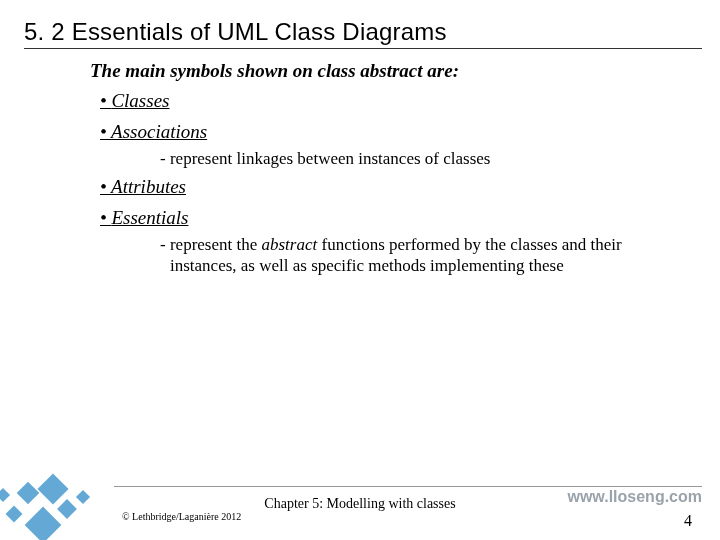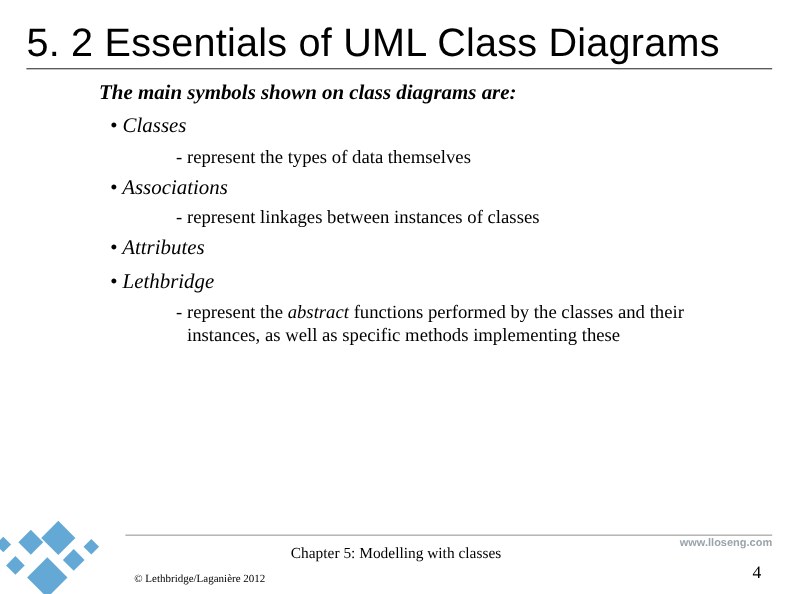--- a/index.html
+++ b/index.html
@@ -6,21 +6,21 @@
   body {
     width: 720px;
     height: 540px;
     background: #ffffff;
     font-family: "Times New Roman", Times, serif;
     overflow: hidden;
     position: relative;
   }
   .slide-title {
     font-family: Arial, Helvetica, sans-serif;
-    font-size: 36px;
+    font-size: 24px;
     color: #000;
     padding: 18px 16px 2px 24px;
     letter-spacing: 0.2px;
   }
   .title-underline {
     border-bottom: 1px solid #333;
     margin: 0 18px 0 24px;
   }
   .content {
     padding: 10px 30px 0 90px;
@@ -30,20 +30,21 @@
   }
   .intro {
     font-style: italic;
     font-weight: bold;
     margin-bottom: 2px;
   }
   .bullet {
     font-style: italic;
     margin-top: 6px;
     margin-left: 10px;
+    text-decoration: underline;
   }
   .bullet::before {
     content: "• ";
   }
   .dash-item {
     font-style: normal;
     font-size: 17px;
     margin-left: 70px;
     margin-top: 4px;
     text-indent: -10px;
@@ -62,26 +63,26 @@
     top: 486px;
     border-top: 1px solid #999;
   }
   .url {
     position: absolute;
     right: 18px;
     top: 488px;
     color: #9aa3ab;
     font-family: Arial, sans-serif;
     font-weight: bold;
-    font-size: 10px;
+    font-size: 16px;
   }
   .copyright {
     position: absolute;
     left: 122px;
-    bottom: 8px;
+    bottom: 18px;
     font-size: 10px;
   }
   .chapter {
     position: absolute;
     left: 50%;
     transform: translateX(-50%);
     bottom: 28px;
     font-size: 14px;
   }
   .pagenum {
@@ -99,31 +100,30 @@
     pointer-events: none;
   }
 </style>
 </head>
 <body>
 
 <div class="slide-title">5. 2 Essentials of UML Class Diagrams</div>
 <div class="title-underline"></div>
 
 <div class="content">
-  <div class="intro">The main symbols shown on class diagrams are:</div>
+  <div class="intro">The main symbols shown on class abstract are:</div>
 
   <div class="bullet">Classes</div>
-  <div class="dash-item">represent the types of data themselves</div>
 
   <div class="bullet">Associations</div>
   <div class="dash-item">represent linkages between instances of classes</div>
 
   <div class="bullet">Attributes</div>
 
-  <div class="bullet">Lethbridge</div>
+  <div class="bullet">Essentials</div>
   <div class="dash-item">represent the <em>abstract</em> functions performed by the classes and their instances, as well as specific methods implementing these</div>
 
 </div>
 
 <svg class="deco" viewBox="0 0 160 120">
   <g fill="#4a9bcf" opacity="0.85">
     <rect x="30" y="55" width="16" height="16" transform="rotate(45 38 63)"></rect>
     <rect x="52" y="48" width="22" height="22" transform="rotate(45 63 59)"></rect>
     <rect x="70" y="72" width="14" height="14" transform="rotate(45 77 79)"></rect>
     <rect x="40" y="82" width="26" height="26" transform="rotate(45 53 95)"></rect>

